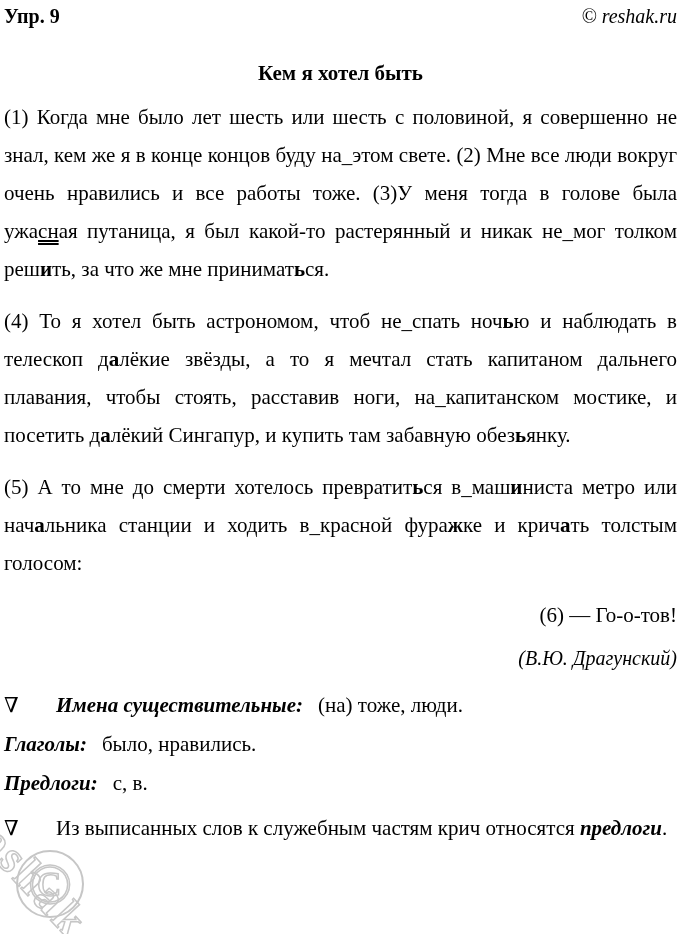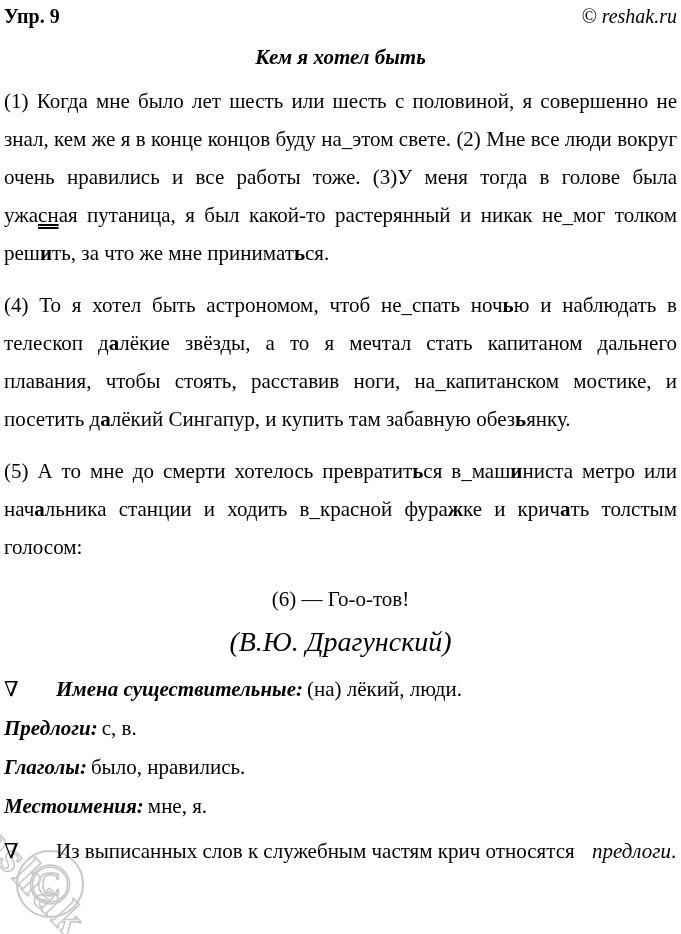--- a/index.html
+++ b/index.html
@@ -31,49 +31,48 @@
     align-items: flex-start;
     font-size: 20px;
     line-height: 24px;
   }
   .exercise-no { font-weight: bold; }
   .site-credit { font-weight: normal; font-style: italic; }
   .doc-title {
     text-align: center;
     font-size: 21px;
     font-weight: bold;
-    font-style: italic;
-    margin-top: 16px;
+    margin-top: 32px;
     line-height: 26px;
   }
   .body-par {
     font-size: 21px;
     line-height: 38px;
     text-align: justify;
     margin-top: 14px;
   }
   .body-par.first { margin-top: 12px; }
-  .body-par.no-justify { text-align: center; }
+  .body-par.no-justify { text-align: right; }
   .author-line {
-    font-size: 28px;
+    font-size: 20px;
     font-style: italic;
-    text-align: center;
+    text-align: right;
     line-height: 36px;
     margin-top: 6px;
   }
   .analysis { margin-top: 10px; }
   .analysis-row {
     font-size: 21px;
     line-height: 39px;
     text-align: left;
   }
   .analysis-label {
     font-weight: bold;
     font-style: italic;
-    margin-right: 4px;
+    margin-right: 15px;
   }
   .nabla-marker {
     display: inline-block;
     width: 52px;
     font-style: normal;
     font-weight: normal;
     font-size: 21px;
   }
   .conclusion {
     font-size: 21px;
@@ -138,31 +137,28 @@
 
     <p class="body-par first"><span>(1) Когда мне было лет шесть или шесть с половиной, я совершенно не знал, кем же я в конце концов буду на_этом свете. (2) Мне все люди вокруг очень нравились и все работы тоже. (3)У меня тогда в голове была ужа</span><span style="text-decoration-line: underline; text-decoration-style: double;">сн</span><span>ая путаница, я был какой-то растерянный и никак не_мог толком реш</span><span style="font-weight: bold;">и</span><span>ть, за что же мне принимат</span><span style="font-weight: bold;">ь</span><span>ся.</span></p>
     <p class="body-par"><span>(4) То я хотел быть астрономом, чтоб не_спать ноч</span><span style="font-weight: bold;">ь</span><span>ю и наблюдать в телескоп д</span><span style="font-weight: bold;">а</span><span>лёкие звёзды, а то я мечтал стать капитаном дальнего плавания, чтобы стоять, расставив ноги, на_капитанском мостике, и посетить д</span><span style="font-weight: bold;">а</span><span>лёкий Сингапур, и купить там забавную обез</span><span style="font-weight: bold;">ь</span><span>янку.</span></p>
     <p class="body-par"><span>(5) А то мне до смерти хотелось превратит</span><span style="font-weight: bold;">ь</span><span>ся в_маш</span><span style="font-weight: bold;">и</span><span>ниста метро или нач</span><span style="font-weight: bold;">а</span><span>льника станции и ходить в_красной фура</span><span style="font-weight: bold;">ж</span><span>ке и крич</span><span style="font-weight: bold;">а</span><span>ть толстым голосом:</span></p>
     <p class="body-par no-justify"><span>(6) — Го-о-тов!</span></p>
 
     <p class="author-line">(В.Ю. Драгунский)</p>
 
     <div class="analysis">
       <p class="analysis-row">
-        <span class="nabla-marker">∇</span><span class="analysis-label">Имена существительные:</span><span class="analysis-value">(на) лёкий, люди.</span>
-      </p>
-      <p class="analysis-row">
-        <span class="analysis-label">Предлоги:</span><span class="analysis-value">с, в.</span>
+        <span class="nabla-marker">∇</span><span class="analysis-label">Имена существительные:</span><span class="analysis-value">(на) тоже, люди.</span>
       </p>
       <p class="analysis-row">
         <span class="analysis-label">Глаголы:</span><span class="analysis-value">было, нравились.</span>
       </p>
       <p class="analysis-row">
-        <span class="analysis-label">Местоимения:</span><span class="analysis-value">мне, я.</span>
+        <span class="analysis-label">Предлоги:</span><span class="analysis-value">с, в.</span>
       </p>
     </div>
 
     <p class="conclusion">
-      <span class="nabla-marker">∇</span><span><span>Из выписанных слов к служебным частям крич относятся </span><span style="font-weight: normal; font-style: italic; margin-left: 12px;">предлоги</span><span>.</span></span>
+      <span class="nabla-marker">∇</span><span><span>Из выписанных слов к служебным частям крич относятся </span><span style="font-weight: bold; font-style: italic;">предлоги</span><span>.</span></span>
     </p>
 
   </div>
 </div>
 
 </body></html>

